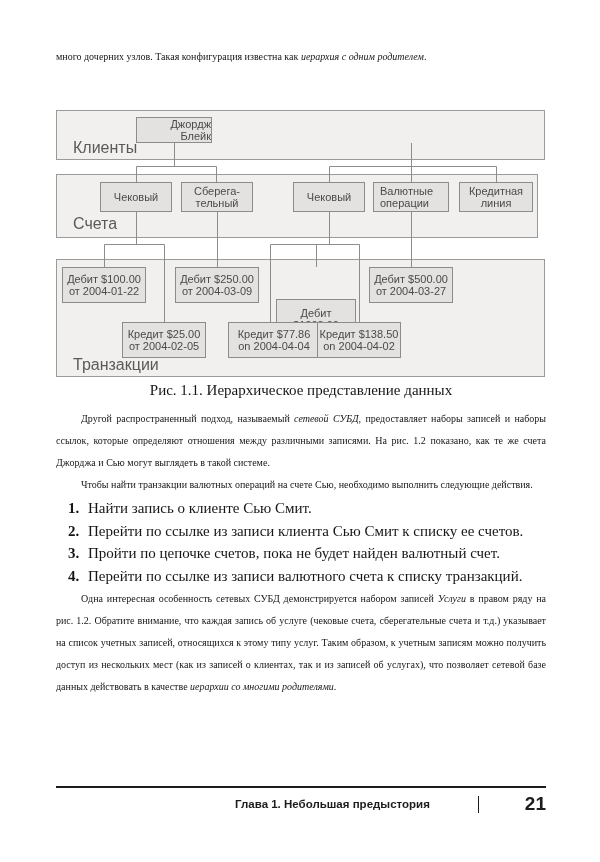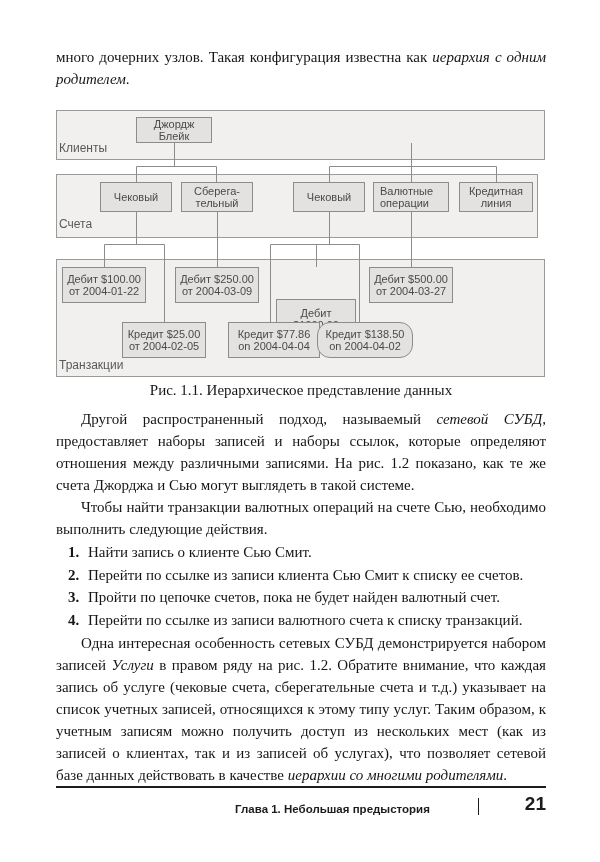--- a/index.html
+++ b/index.html
@@ -12,49 +12,49 @@
     --body-text:#161616;
   }
   html,body{margin:0;padding:0;background:#ffffff;}
   #page{
     position:relative;width:600px;height:862px;background:#ffffff;overflow:hidden;
     font-family:"Liberation Serif",serif;color:var(--body-text);
   }
   
   .textcol{position:absolute;left:56px;width:490px;}
   .para{
-    font-size:15px;line-height:22px;text-align:justify;margin:0;
+    font-size:10px;line-height:22px;text-align:justify;margin:0;
   }
   .para.indent{text-indent:25px;}
   .ital{font-style:italic;}
   
   #figure{position:absolute;left:56px;top:110px;width:489px;height:266px;
     font-family:"Liberation Sans",sans-serif;color:var(--diagram-text);font-size:11px;line-height:12px;}
   .section{position:absolute;background:var(--section-bg);border:1px solid var(--section-border);}
-  .section-label{position:absolute;left:2px;font-size:12px;color:#5a5a58;text-align:center;}
+  .section-label{position:absolute;left:16px;font-size:16px;color:#5a5a58;text-align:center;}
   .node{
     position:absolute;background:var(--node-bg);border:1px solid var(--node-border);
     display:flex;align-items:center;justify-content:center;text-align:center;
     box-sizing:border-box;
   }
   .node.leftal{justify-content:flex-start;text-align:left;padding-left:6px;}
   .node .inner{width:100%;}
   #connectors{position:absolute;left:0;top:0;color:var(--connector);}
   
   #caption{position:absolute;left:56px;top:382px;width:490px;text-align:center;
     font-size:15px;color:var(--body-text);}
   
   .list{margin:1px 0 1px 0;}
   .li{display:flex;font-size:15px;line-height:22.5px;padding-left:12px;}
   .li .num{font-weight:bold;width:20px;flex:0 0 20px;}
   .li .txt{flex:1;}
   
   #footer{position:absolute;left:56px;top:786px;width:490px;border-top:2px solid #1c1c1c;
     font-family:"Liberation Sans",sans-serif;}
-  #footer .row{display:flex;align-items:flex-end;justify-content:flex-end;padding-top:5px;gap:28px;}
+  #footer .row{display:flex;align-items:center;justify-content:flex-end;padding-top:5px;gap:28px;}
   #footer .chapter{font-weight:bold;font-size:11.5px;color:#1c1c1c;}
   #footer .divider{width:1px;height:17px;background:#1c1c1c;margin:0 18px 0 20px;}
   #footer .pagenum{font-weight:bold;font-size:19px;color:#1c1c1c;min-width:18px;text-align:right;}
 </style>
 </head>
 <body>
 
 <div id="page">
 
   <div class="textcol" style="top:46px;">
@@ -76,21 +76,21 @@
     <svg id="connectors" width="489" height="266" viewBox="0 0 489 266">
       <path fill="none" stroke="currentColor" stroke-width="1" d="
         M118.5,33 V56.5 M80.5,56.5 H160.5 M80.5,56.5 V72 M160.5,56.5 V72
         M355.5,33 V56.5 M273.5,56.5 H440.5 M273.5,56.5 V72 M355.5,56.5 V72 M440.5,56.5 V72
         M80.5,102 V134.5 M48.5,134.5 H108.5 M48.5,134.5 V157 M108.5,134.5 V212
         M161.5,102 V157
         M273.5,102 V134.5 M214.5,134.5 H303.5 M214.5,134.5 V212 M260.5,134.5 V157 M303.5,134.5 V212
         M355.5,102 V157"></path>
     </svg>
 
-    <div class="node" style="left:80px;top:7px;width:76px;height:26px;">
+    <div class="node" style="left:80px;top:7px;width:76px;height:26px;text-align:right;">
         <span class="inner">Джордж Блейк</span>
       </div>
 
     <div class="node" style="left:44px;top:72px;width:72px;height:30px;">
         <span class="inner">Чековый</span>
       </div>
     <div class="node" style="left:125px;top:72px;width:72px;height:30px;">
         <span class="inner">Сберега-тельный</span>
       </div>
     <div class="node" style="left:237px;top:72px;width:72px;height:30px;">
@@ -115,21 +115,21 @@
     <div class="node" style="left:313px;top:157px;width:84px;height:36px;text-align:center;">
       <span class="inner"><span>Дебит $500.00</span><br><span>от 2004-03-27</span></span>
     </div>
 
     <div class="node" style="left:66px;top:212px;width:84px;height:36px;">
       <span class="inner"><span>Кредит $25.00</span><br><span>от 2004-02-05</span></span>
     </div>
     <div class="node" style="left:172px;top:212px;width:92px;height:36px;">
       <span class="inner"><span>Кредит $77.86</span><br><span>on 2004-04-04</span></span>
     </div>
-    <div class="node" style="left:261px;top:212px;width:96px;height:36px;border-radius:13px;">
+    <div class="node" style="left:261px;top:212px;width:84px;height:36px;">
       <span class="inner"><span>Кредит $138.50</span><br><span>on 2004-04-02</span></span>
     </div>
   </div>
 
   <div id="caption">Рис. 1.1. Иерархическое представление данных</div>
 
   <div class="textcol" style="top:408px;">
     <p class="para indent"><span>Другой распространенный подход, называемый </span><span class="ital">сетевой СУБД</span><span>, предоставляет наборы записей и наборы ссылок, которые определяют отношения между различными записями. На рис. 1.2 показано, как те же счета Джорджа и Сью могут выглядеть в такой системе.</span></p>
 
     <p class="para indent">Чтобы найти транзакции валютных операций на счете Сью, необходимо выполнить следующие действия.</p>

